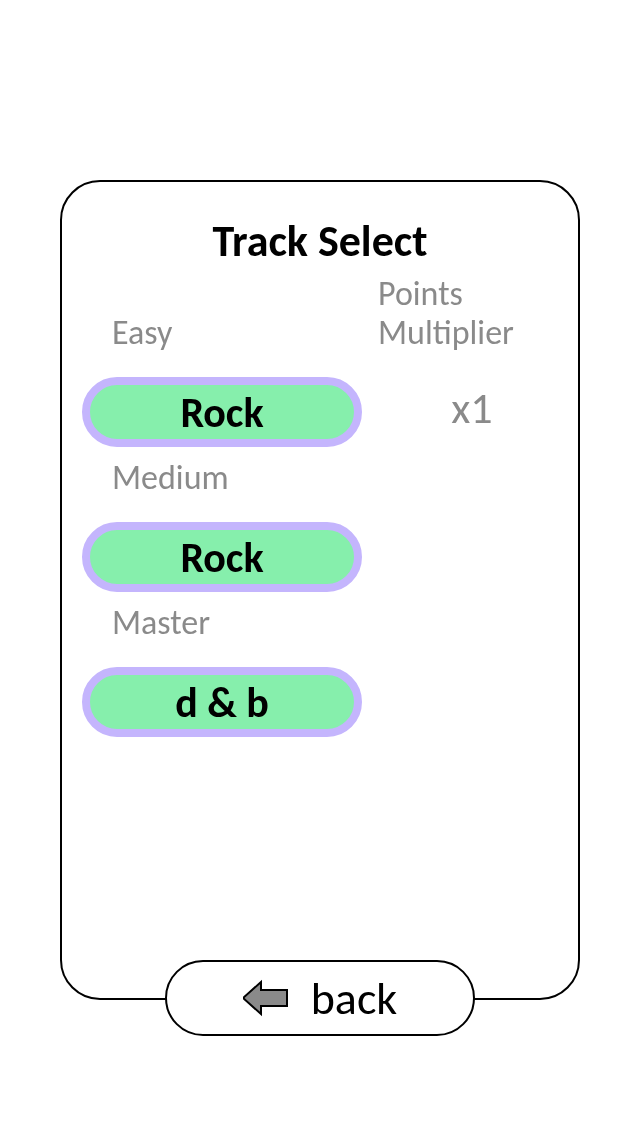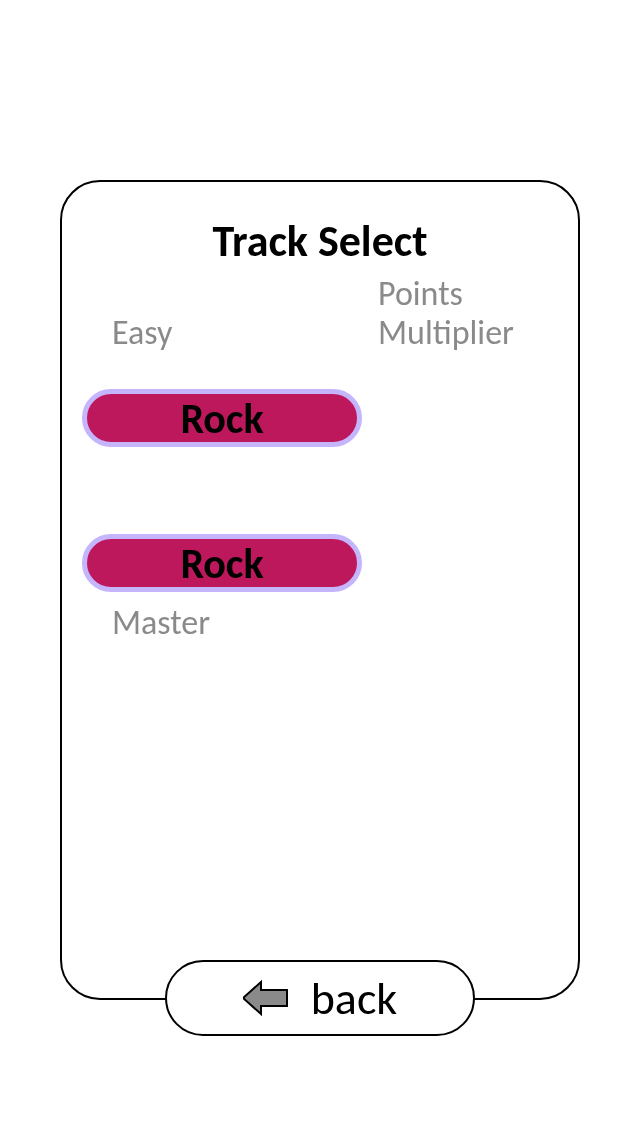--- a/index.html
+++ b/index.html
@@ -55,24 +55,24 @@
     }
     .difficulty-label {
       position: absolute;
       left: 30px;
       top: 0;
       font-size: 34px;
       color: #8a8a8a;
     }
     .track-button {
       width: 280px;
-      height: 58px;
-      border: 5px solid #c4b5fd;
+      height: 70px;
+      border: 8px solid #c4b5fd;
       border-radius: 40px;
-      background: #be185d;
+      background: #86efac;
       display: flex;
       align-items: center;
       justify-content: center;
       font-size: 42px;
       font-weight: 600;
       color: #000;
       cursor: pointer;
     }
     .multiplier {
       flex: 1;
@@ -119,31 +119,36 @@
     <div>Points</div>
     <div>Multiplier</div>
   </div>
 
   <div class="tracks">
     <div class="track-row">
       <div class="difficulty-label">Easy</div>
       <div class="track-button">
         <span>Rock</span>
       </div>
+      <div class="multiplier">x1</div>
     </div>
 
     <div class="track-row">
+      <div class="difficulty-label">Medium</div>
       <div class="track-button">
         <span>Rock</span>
       </div>
     </div>
 
 
     <div class="track-row">
       <div class="difficulty-label">Master</div>
+      <div class="track-button">
+        <span>d &amp; b</span>
+      </div>
     </div>
   </div>
 
   <div class="back-button">
     <svg class="back-arrow" viewBox="0 0 46 40">
       <path d="M 0 20 L 18 4 L 18 12 L 44 12 L 44 28 L 18 28 L 18 36 Z" fill="#8a8a8a" stroke="#000" stroke-width="2" stroke-linejoin="miter"></path>
     </svg>
     <span class="back-label">back</span>
   </div>
 </div>

